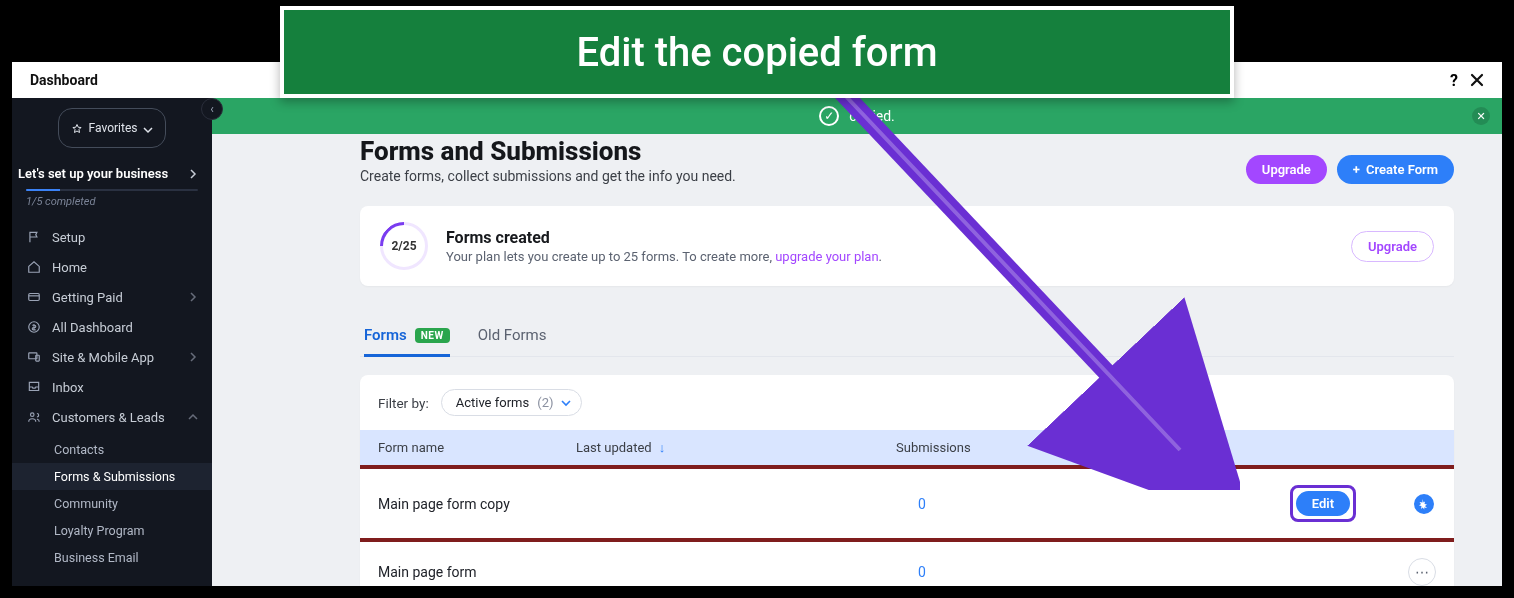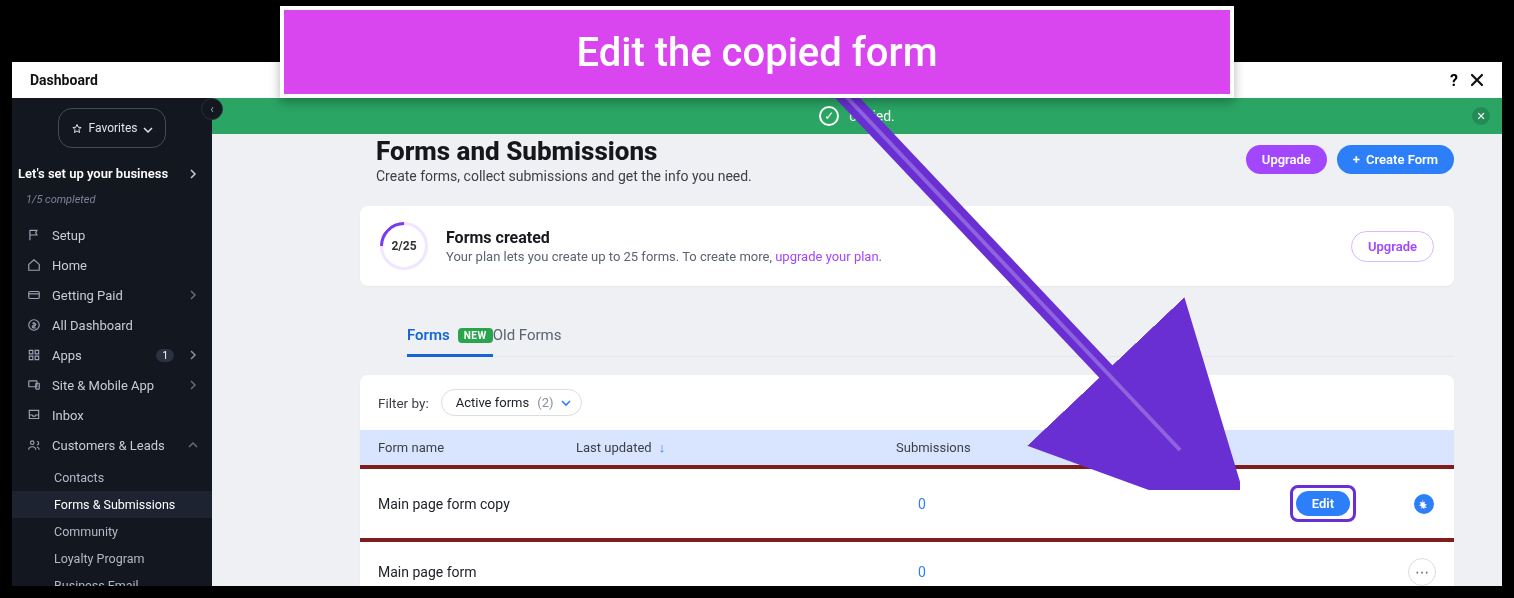--- a/index.html
+++ b/index.html
@@ -25,59 +25,59 @@
   .nav-sub li.active { background: #1d2330; color: #fff; }
   .nav-ico { width: 16px; height: 16px; display: inline-flex; align-items: center; justify-content: center; color: #9aa3b5; }
   .sidebar-collapse { position: absolute; top: 0; right: -11px; width: 22px; height: 22px; border-radius: 50%; background: #131720; color: #9aa3b5; display: flex; align-items: center; justify-content: center; border: 1px solid #2a2f3b; cursor: pointer; font-size: 12px; z-index: 5; }
 
   .content { flex: 1; background: #eef0f3; overflow: auto; position: relative; }
   .toast { background: #2aa564; color: #fff; height: 36px; display: flex; align-items: center; justify-content: center; font-size: 14px; position: relative; }
   .toast .check { width: 20px; height: 20px; border: 2px solid #fff; border-radius: 50%; display: flex; align-items: center; justify-content: center; margin-right: 10px; font-size: 12px; }
   .toast .close-toast { position: absolute; right: 12px; width: 18px; height: 18px; border-radius: 50%; background: rgba(0,0,0,.15); display: flex; align-items: center; justify-content: center; cursor: pointer; font-size: 11px; }
 
   .page-wrap { padding: 0 48px 32px 148px; }
-  .page-head { display: flex; align-items: center; justify-content: space-between; padding-top: 2px; margin-left: 16px; }
+  .page-head { display: flex; align-items: flex-end; justify-content: space-between; padding-top: 2px; }
   .page-title { font-size: 26px; font-weight: 800; color: #15171b; }
   .page-sub { font-size: 14px; color: #3b3f46; margin-top: 2px; }
   .head-actions { display: flex; gap: 10px; margin-top: -2px; }
   .btn { border: none; border-radius: 18px; padding: 7px 16px; font-size: 13px; font-weight: 600; cursor: pointer; display: inline-flex; align-items: center; gap: 6px; }
   .btn-purple { background: #a347ff; color: #fff; }
   .btn-blue { background: #2d7ff9; color: #fff; }
   .btn-outline { background: #fff; color: #a347ff; border: 1px solid #d8b8ff; }
 
   .card { background: #fff; border-radius: 8px; padding: 16px 20px; margin-top: 22px; box-shadow: 0 1px 2px rgba(0,0,0,.04); display: flex; align-items: center; gap: 18px; }
   .ring { width: 48px; height: 48px; border-radius: 50%; border: 3px solid #f0e6ff; position: relative; display: flex; align-items: center; justify-content: center; font-size: 12px; font-weight: 700; color: #333; }
   .ring::before { content:""; position:absolute; inset:-3px; border-radius:50%; border:3px solid transparent; border-top-color:#7a3cf0; transform: rotate(-45deg);}
   .card-title { font-size: 16px; font-weight: 700; color: #17191d; }
   .card-sub { font-size: 13px; color: #5b6270; margin-top: 2px; }
   .card-sub a { color: #a347ff; text-decoration: none; cursor: pointer; }
   .card .spacer { flex: 1; }
 
-  .tabs { display: flex; margin-top: 30px; padding: 0 4px; border-bottom: 1px solid #e3e6ec; align-items: center; margin-left: 43px; }
+  .tabs { display: flex; gap: 28px; margin-top: 30px; padding: 0 4px; border-bottom: 1px solid #e3e6ec; align-items: center; }
   .tab { padding: 10px 0; font-size: 15px; color: #5b6270; cursor: pointer; display: flex; align-items: center; gap: 8px; border-bottom: 3px solid transparent; margin-bottom: -1px; }
   .tab.active { color: #1665d8; border-bottom-color: #1665d8; font-weight: 600; }
   .new-pill { background: #2aa54d; color: #fff; font-size: 10px; font-weight: 700; padding: 2px 6px; border-radius: 4px; letter-spacing: .5px; }
 
   .table-card { background:#fff; border-radius:8px; margin-top:18px; box-shadow:0 1px 2px rgba(0,0,0,.04);}
   .filter-row { display:flex; align-items:center; gap:12px; padding:14px 18px; font-size:13.5px; color:#3b3f46;}
   .filter-select { border:1px solid #d9dde5; border-radius:18px; padding:5px 10px 5px 14px; display:flex; align-items:center; gap:8px; font-size:13px; color:#20232a; cursor:pointer;}
   .filter-select .count { color:#8a90a0;}
   .thead { display:grid; grid-template-columns: 1fr 320px 300px 160px 80px; background:#d9e5ff; padding:10px 18px; font-size:13px; color:#3b3f46;}
   .thead .sort { color:#2d7ff9; margin-left:4px;}
   .trow { display:grid; grid-template-columns: 220px 320px 1fr 160px 80px; padding:16px 18px; border-top:4px solid #7f1d1d; align-items:center; font-size:14px; color:#20232a;}
   .trow .sub { color:#2d7ff9; }
   .trow .row-actions { display:flex; align-items:center; gap:8px; justify-content:flex-end;}
   .icon-btn { width:28px; height:28px; border-radius:50%; border:1px solid #d9dde5; background:#fff; display:flex; align-items:center; justify-content:center; cursor:pointer; color:#5b6270; font-size:14px;}
   .edit-btn-wrap { border:3px solid #6a2fd3; padding:3px; border-radius:8px; display:inline-flex;}
   .edit-btn { background:#2d7ff9; color:#fff; border:none; border-radius:16px; padding:5px 16px; font-size:13px; font-weight:600; cursor:pointer;}
   .cursor-dot { width:24px; height:24px; border-radius:50%; background:#2d7ff9; border:2px solid #fff; display:flex; align-items:center; justify-content:center;}
   .cursor-dot svg { width:12px; height:12px; fill:#fff;}
 
   
-  .annot-banner { position:absolute; top:6px; left:280px; right:280px; height:92px; background:#d946ef; border:4px solid #fff; box-shadow:0 4px 10px rgba(0,0,0,.3); color:#fff; display:flex; align-items:center; justify-content:center; font-size:40px; font-weight:500; z-index:50;}
+  .annot-banner { position:absolute; top:6px; left:280px; right:280px; height:92px; background:#15803d; border:4px solid #fff; box-shadow:0 4px 10px rgba(0,0,0,.3); color:#fff; display:flex; align-items:center; justify-content:center; font-size:40px; font-weight:500; z-index:50;}
   .annot-arrow { position:absolute; z-index:40; pointer-events:none;}
 </style>
 </head>
 <body>
 
 <div class="annot-banner">
   <span>Edit the copied form</span>
 </div>
 
 <svg class="annot-arrow" style="left:820px; top:70px;" width="420" height="420" viewBox="0 0 420 420">
@@ -167,34 +167,20 @@
             </span>
         </li>
         <li class="nav-item">
           <span class="nav-ico">
               <svg width="14" height="14" viewBox="0 0 24 24">
                 <circle cx="12" cy="12" r="9" fill="none" stroke="currentColor" stroke-width="2"></circle>
                 <path stroke="currentColor" stroke-width="2" d="M12 7v10M9 9h4a2 2 0 010 4H11a2 2 0 000 4h4"></path>
               </svg>
             </span>
           <span>All Dashboard</span>
-        </li>
-        <li class="nav-item">
-          <span class="nav-ico">
-              <svg width="14" height="14" viewBox="0 0 24 24">
-                <path fill="none" stroke="currentColor" stroke-width="2" d="M4 4h6v6H4zM14 4h6v6h-6zM4 14h6v6H4zM14 14h6v6h-6z"></path>
-              </svg>
-            </span>
-          <span>Apps</span>
-          <span class="badge">1</span>
-          <span class="icon">
-              <svg width="10" height="10" viewBox="0 0 10 10">
-                <path d="M3 1l4 4-4 4" fill="none" stroke="#8a90a0" stroke-width="1.5"></path>
-              </svg>
-            </span>
         </li>
         <li class="nav-item">
           <span class="nav-ico">
               <svg width="14" height="14" viewBox="0 0 24 24">
                 <rect x="3" y="5" width="14" height="10" rx="1" fill="none" stroke="currentColor" stroke-width="2"></rect>
                 <rect x="15" y="9" width="6" height="10" rx="1" fill="none" stroke="currentColor" stroke-width="2"></rect>
               </svg>
             </span>
           <span>Site &amp; Mobile App</span>
           <span class="chev icon">

